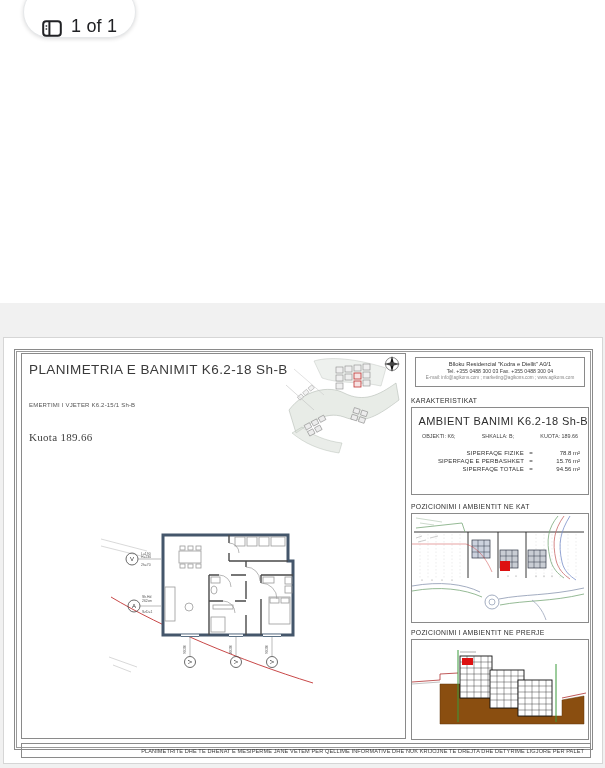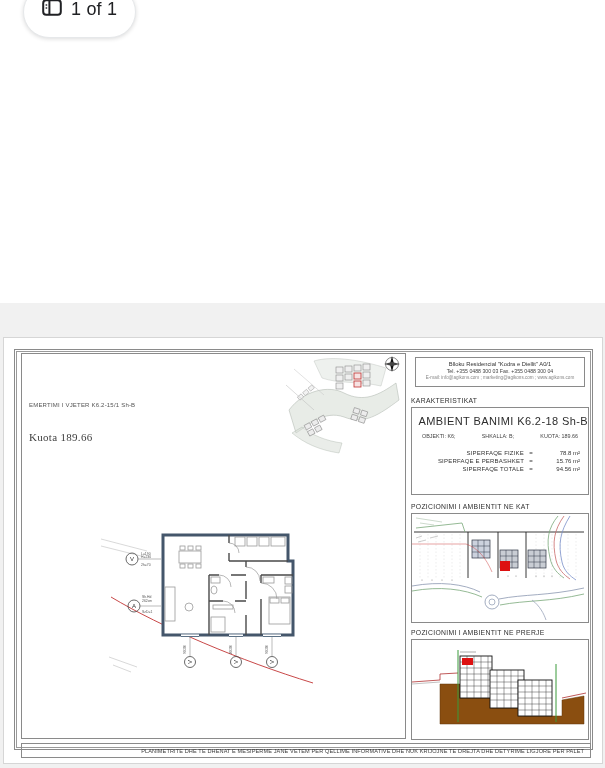--- a/index.html
+++ b/index.html
@@ -10,21 +10,21 @@
   }
   .abs{position:absolute;}
   
   #viewer-bg{left:0;top:303px;width:605px;height:465px;background:#f1f1f1;}
   #page-pill{
     left:23px;top:-14px;height:50px;padding:0 18px;z-index:9;
     background:#fff;border:1px solid #e6e8ea;border-radius:26px;
     box-shadow:0 1px 4px rgba(0,0,0,.14);
     display:flex;align-items:flex-end;gap:9px;
   }
-  #page-pill .pill-inner{display:flex;align-items:flex-start;gap:9px;height:38px;}
+  #page-pill .pill-inner{display:flex;align-items:flex-end;gap:9px;height:38px;}
   #page-pill span{font-size:18px;color:#202124;font-weight:500;letter-spacing:.2px;}
   
   #sheet{left:3px;top:337px;width:598px;height:425px;background:#fff;border:1px solid #d6d6d6;z-index:1;}
   #frame-outer{left:10px;top:11px;width:577px;height:399px;border:1px solid #8a8a8a;}
   #frame-inner{position:absolute;left:1px;top:1px;right:1px;bottom:1px;border:1px solid #9a9a9a;}
   
   #left-panel{left:17px;top:15px;width:383px;height:384px;border:1px solid #8a8a8a;background:#fff;}
   #sheet-title{left:25px;top:24px;font-size:13.5px;color:#3a3a3a;letter-spacing:.4px;white-space:nowrap;}
   #old-name{left:25px;top:64px;font-size:6px;color:#555;letter-spacing:.2px;}
   #kuota{left:25px;top:93px;font-size:11px;color:#3f3f3f;letter-spacing:.3px;font-family:Liberation Serif, serif;}
@@ -74,20 +74,21 @@
 </div>
 
 <div class="abs" id="sheet">
 
   <div class="abs" id="frame-outer">
     <div id="frame-inner"></div>
   </div>
 
   <div class="abs" id="left-panel"></div>
 
+  <div class="abs" id="sheet-title">PLANIMETRIA E BANIMIT  K6.2-18 Sh-B</div>
   <div class="abs" id="old-name">EMERTIMI I VJETER  K6.2-15/1  Sh-B</div>
   <div class="abs" id="kuota">Kuota 189.66</div>
 
   <div class="abs" style="left:280px;top:17px;">
     <svg width="120" height="105" viewBox="0 0 120 105">
       <path d="M5,55 C20,35 45,30 60,38 C80,48 95,40 112,28 L115,45 C95,60 80,70 60,62 C40,55 25,70 12,78 Z" fill="#d6dcd4" fill-opacity="0.55" stroke="#aab2aa" stroke-width="0.5"></path>
       <path d="M30,6 C50,0 80,6 102,13 L97,31 C75,26 55,29 38,23 Z" fill="#dde4dd" fill-opacity="0.5" stroke="#b5bcb5" stroke-width="0.4"></path>
       <path d="M8,78 C20,88 35,95 55,98 L58,88 C42,86 28,80 18,72 Z" fill="#d6dcd4" fill-opacity="0.5" stroke="#aab2aa" stroke-width="0.4"></path>
 
       <g stroke="#8b8b8b" stroke-width="0.6" fill="#efefef">

